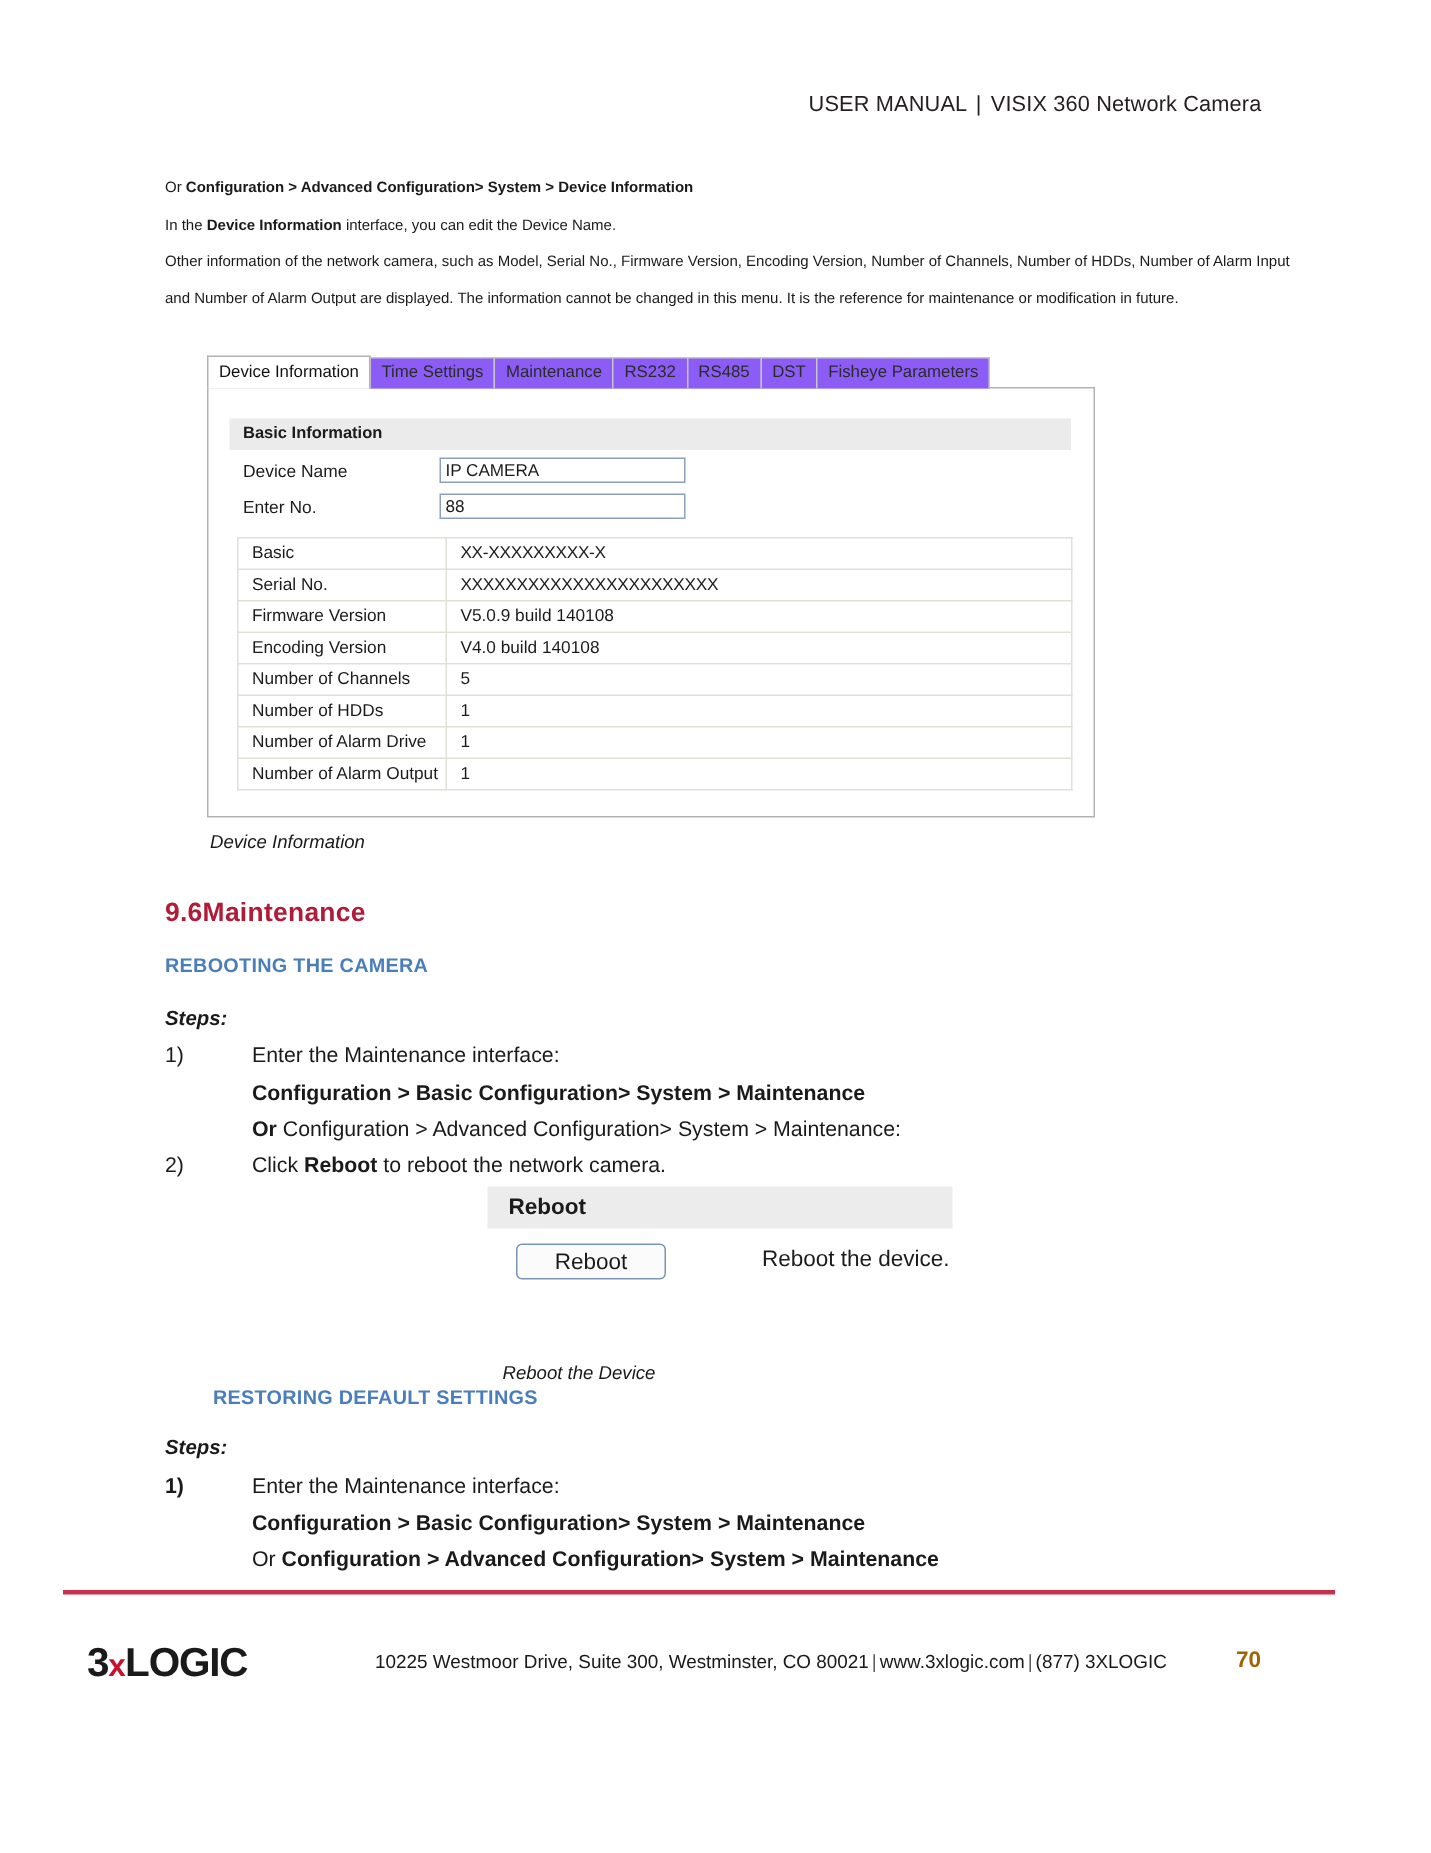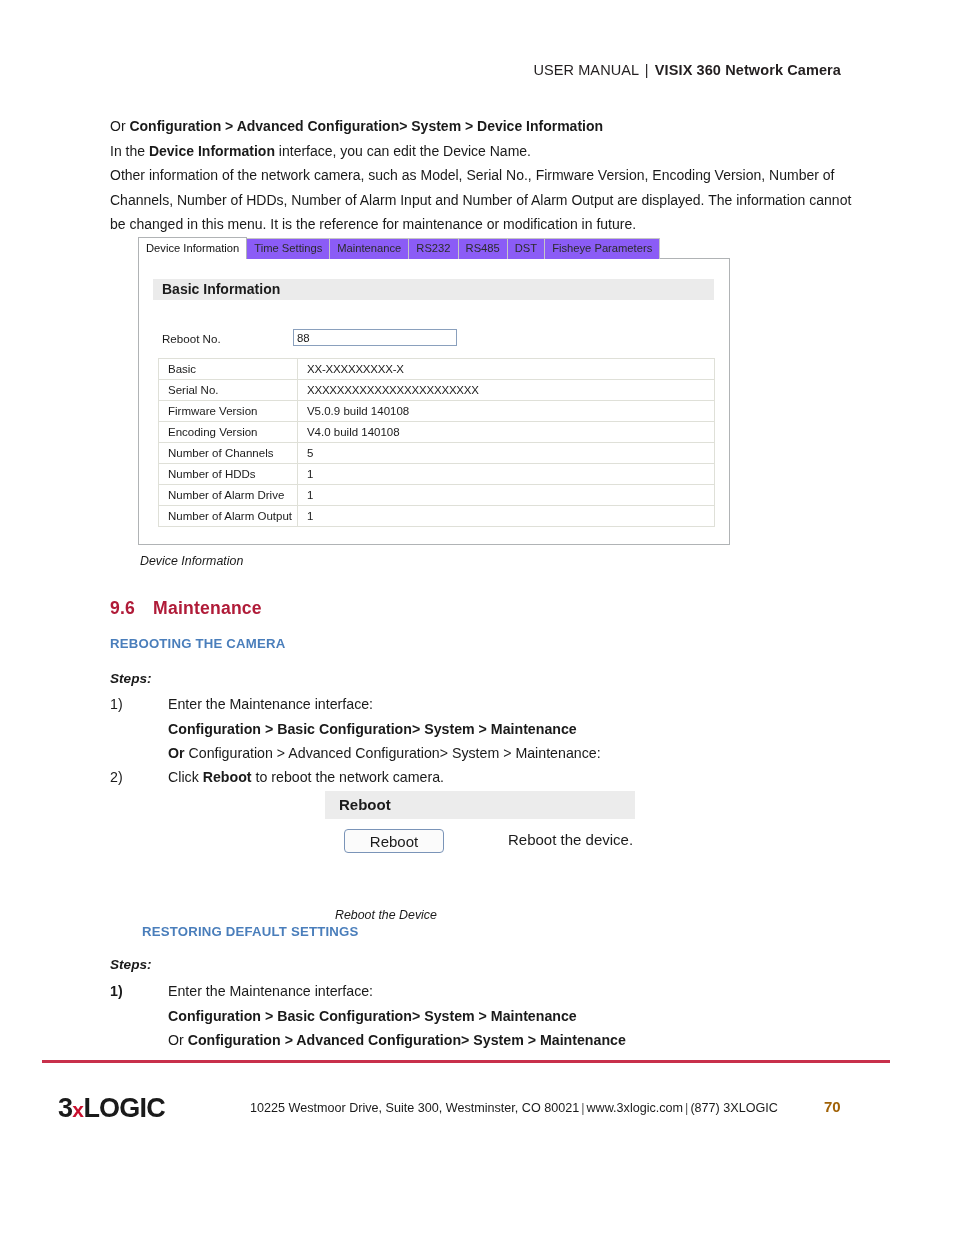--- a/index.html
+++ b/index.html
@@ -21,29 +21,29 @@
     position: absolute;
     top: 62px;
     right: 113px;
     font-size: 14.5px;
     letter-spacing: 0.1px;
     color: #231f20;
     white-space: nowrap;
   }
   .page-header .hdr-label { font-weight: 400; }
   .page-header .hdr-sep { font-weight: 400; padding: 0 2px; }
-  .page-header .hdr-title { font-weight: 700; }
+  .page-header .hdr-title { font-weight: 400; }
 
   
   .body-block {
     position: absolute;
     left: 110px;
     top: 114px;
     width: 760px;
-    font-size: 14px;
+    font-size: 10px;
     line-height: 24.6px;
     color: #1a1a1a;
   }
   .body-block p { margin: 0; }
   .b { font-weight: 700; }
 
   
   .shot {
     position: absolute;
     left: 138px;
@@ -96,21 +96,21 @@
   }
 
   .panel-head {
     position: absolute;
     left: 15px;
     top: 21px;
     width: 561px;
     height: 21px;
     background: #ebebeb;
     box-sizing: border-box;
-    font-size: 14px;
+    font-size: 11px;
     font-weight: 700;
     color: #1b1b1b;
     line-height: 21px;
     padding-left: 9px;
   }
 
   .field-row {
     position: absolute;
     left: 15px;
     font-size: 11.6px;
@@ -171,21 +171,21 @@
   
   .sec-h1 {
     position: absolute;
     left: 110px;
     top: 598px;
     font-size: 17.6px;
     font-weight: 700;
     color: #b01b38;
     letter-spacing: 0.2px;
   }
-  .sec-h1 .num { margin-right: 18px; }
+  .sec-h1 .num { margin-right: 0; }
   .sec-h2 {
     position: absolute;
     left: 110px;
     font-size: 13.2px;
     font-weight: 700;
     color: #4a7ebb;
     letter-spacing: 0.2px;
   }
 
   .steps-label {
@@ -330,23 +330,27 @@
     <div class="tab">Time Settings</div>
     <div class="tab">Maintenance</div>
     <div class="tab">RS232</div>
     <div class="tab">RS485</div>
     <div class="tab">DST</div>
     <div class="tab">Fisheye Parameters</div>
   </div>
 
   <div class="panel-head" style="top:42px;">Basic Information</div>
 
+  <div class="field-row" style="top:68px; width:561px;">
+    <span class="f-label">Device Name</span>
+    <input class="f-input" type="text" value="IP CAMERA" style="">
+  </div>
 
   <div class="field-row" style="top:92px; width:561px;">
-    <span class="f-label">Reboot No.</span>
+    <span class="f-label">Enter No.</span>
     <input class="f-input" type="text" value="88" style="">
   </div>
 </div>
 
 <table class="info-table">
   <tbody>
       <tr>
     <td class="k">Basic</td>
     <td class="v mono-x">XX-XXXXXXXXX-X</td>
   </tr>

